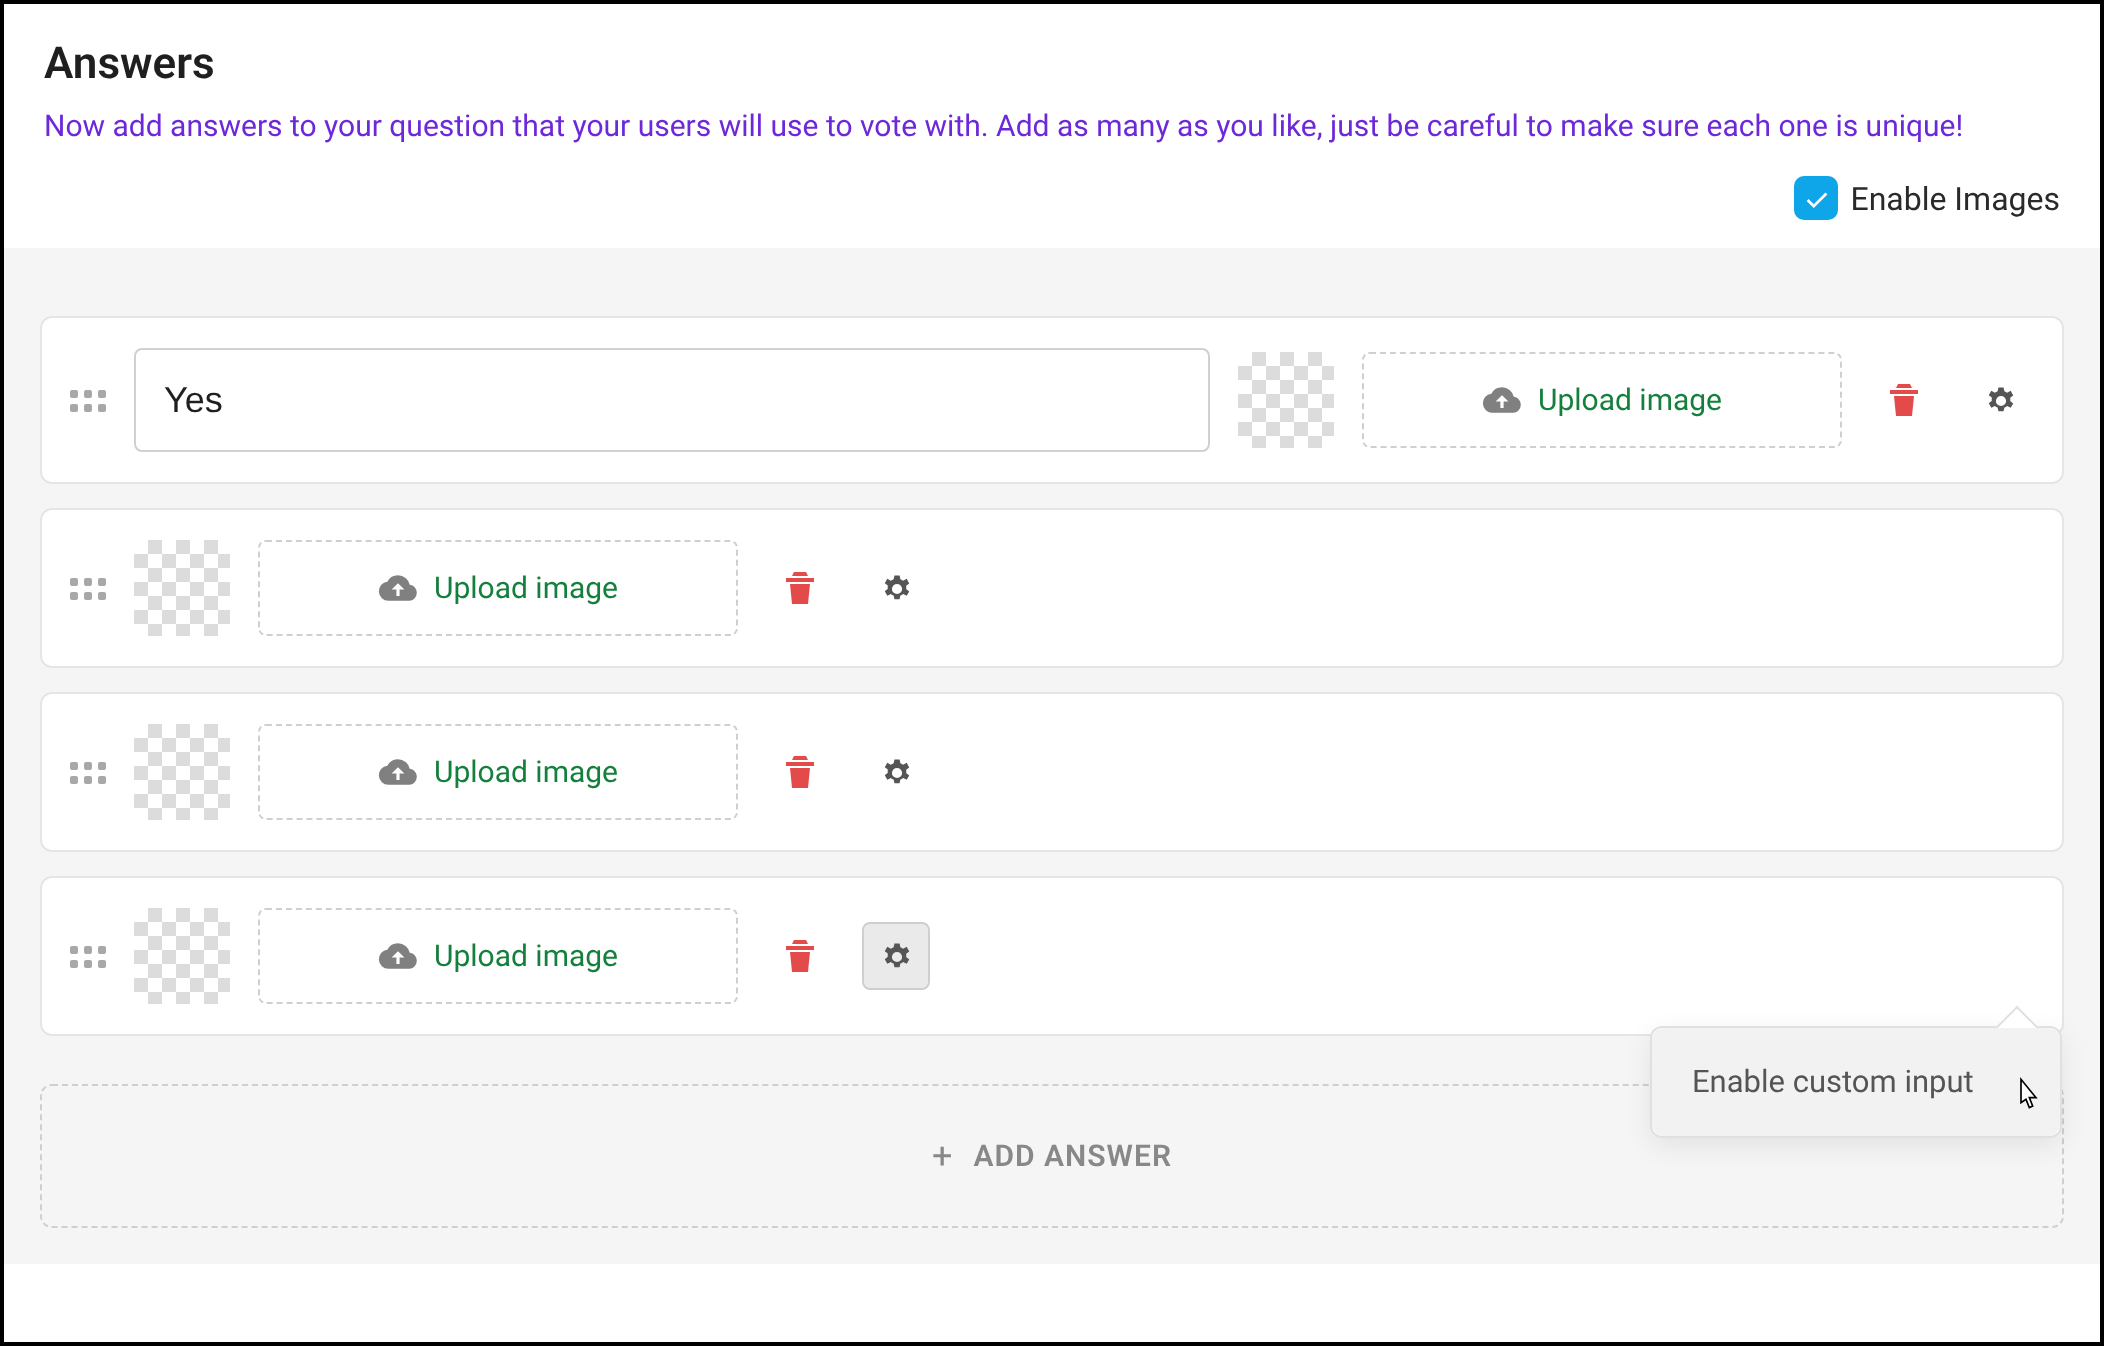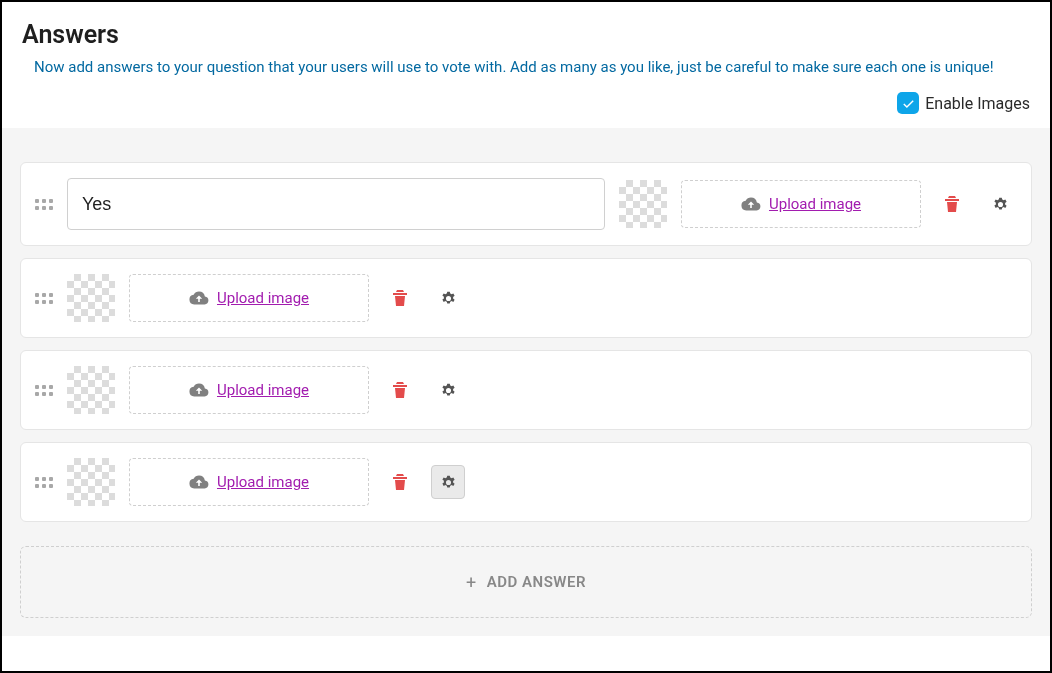--- a/index.html
+++ b/index.html
@@ -9,30 +9,29 @@
     color: #1f1f1f;
     width: 1052px;
     height: 673px;
     border: 2px solid #000;
     overflow: hidden;
   }
   .header {
     padding: 18px 20px 8px 20px;
   }
   .title {
-    font-size: 25px;
+    font-size: 22px;
     font-weight: 600;
     color: #1f1f1f;
     margin-bottom: 8px;
   }
   .subtitle {
     font-size: 15px;
-    color: #0369a1;
+    color: #6d28d9;
     line-height: 1.4;
-    margin-left: 12px;
   }
   .toggle-row {
     display: flex;
     justify-content: flex-end;
     align-items: center;
     gap: 6px;
     padding: 6px 20px 14px 20px;
   }
   .checkbox-box {
     width: 22px;
@@ -109,25 +108,24 @@
   }
   .upload-box {
     width: 240px;
     height: 48px;
     border: 1px dashed #cfcfcf;
     border-radius: 4px;
     display: flex;
     align-items: center;
     justify-content: center;
     gap: 8px;
-    color: #a21caf;
+    color: #15803d;
     font-size: 15px;
     cursor: pointer;
     flex-shrink: 0;
-    text-decoration: underline;
   }
   .cloud-icon {
     width: 20px;
     height: 16px;
     fill: #808080;
   }
   .icon-btn {
     width: 34px;
     height: 34px;
     display: flex;
@@ -337,20 +335,28 @@
       <svg class="trash-icon" viewBox="0 0 16 18">
           <path d="M1 4h14v2H1zM3 7h10l-1 10H4zM5 1h6l1 2H4z"></path>
         </svg>
     </div>
     <div class="icon-btn active">
       <svg class="gear-icon" viewBox="0 0 20 20">
           <path d="M11.5 2h-3l-.5 2.2a6.6 6.6 0 0 0-1.6.9L4.3 4l-1.5 2.6 1.8 1.4a6.7 6.7 0 0 0 0 1.9L2.8 11.3 4.3 14l2.1-1.1c.5.4 1 .7 1.6.9l.5 2.2h3l.5-2.2c.6-.2 1.1-.5 1.6-.9l2.1 1.1 1.5-2.6-1.8-1.4a6.7 6.7 0 0 0 0-1.9l1.8-1.4L15.7 4l-2.1 1.1a6.6 6.6 0 0 0-1.6-.9L11.5 2zM10 7a3 3 0 1 1 0 6 3 3 0 0 1 0-6z"></path>
         </svg>
     </div>
 
+    <div class="popover">
+      <div class="popover-item">
+        <span>Enable custom input</span>
+        <svg class="cursor-icon" viewBox="0 0 20 24">
+            <path d="M7 2v14l3-2 2 5 2-1-2-5h4z" fill="#fff" stroke="#000" stroke-width="1"></path>
+          </svg>
+      </div>
+    </div>
   </div>
 
   <div class="add-answer">
     <span class="plus-icon">+</span>
     <span>ADD ANSWER</span>
   </div>
 
 </div>
 
 </body></html>

